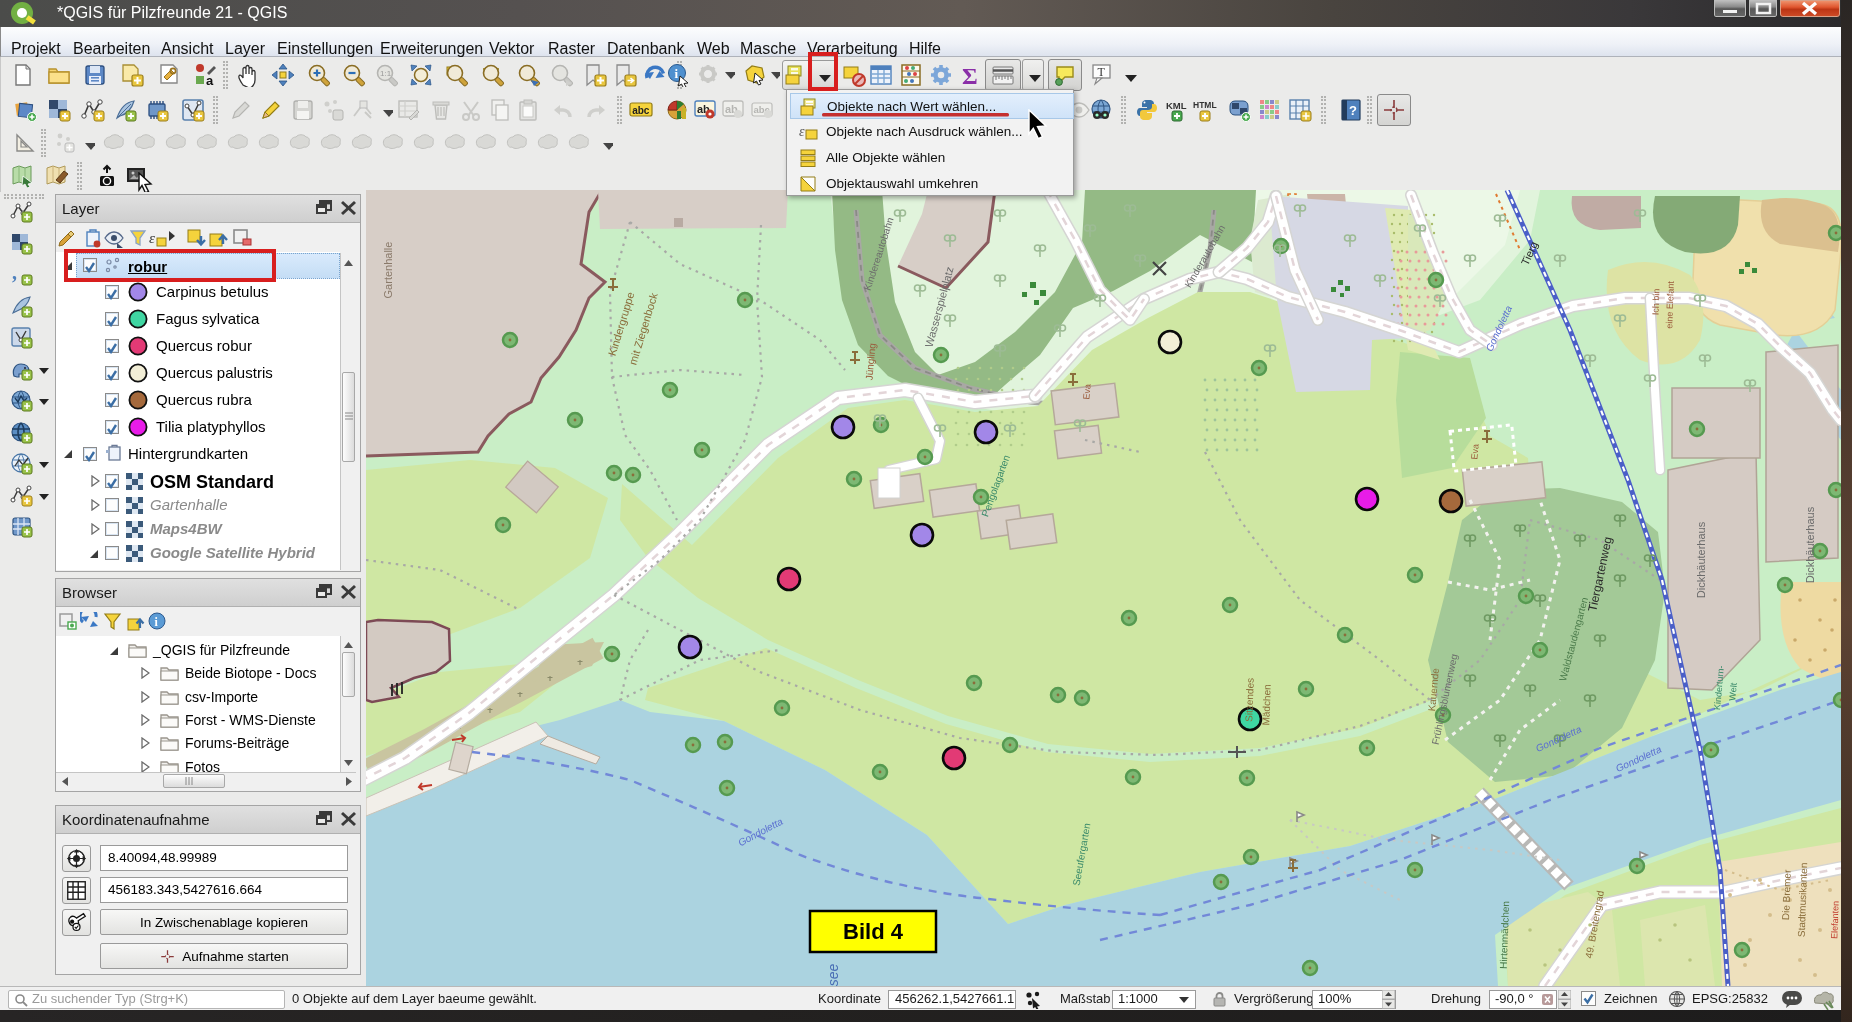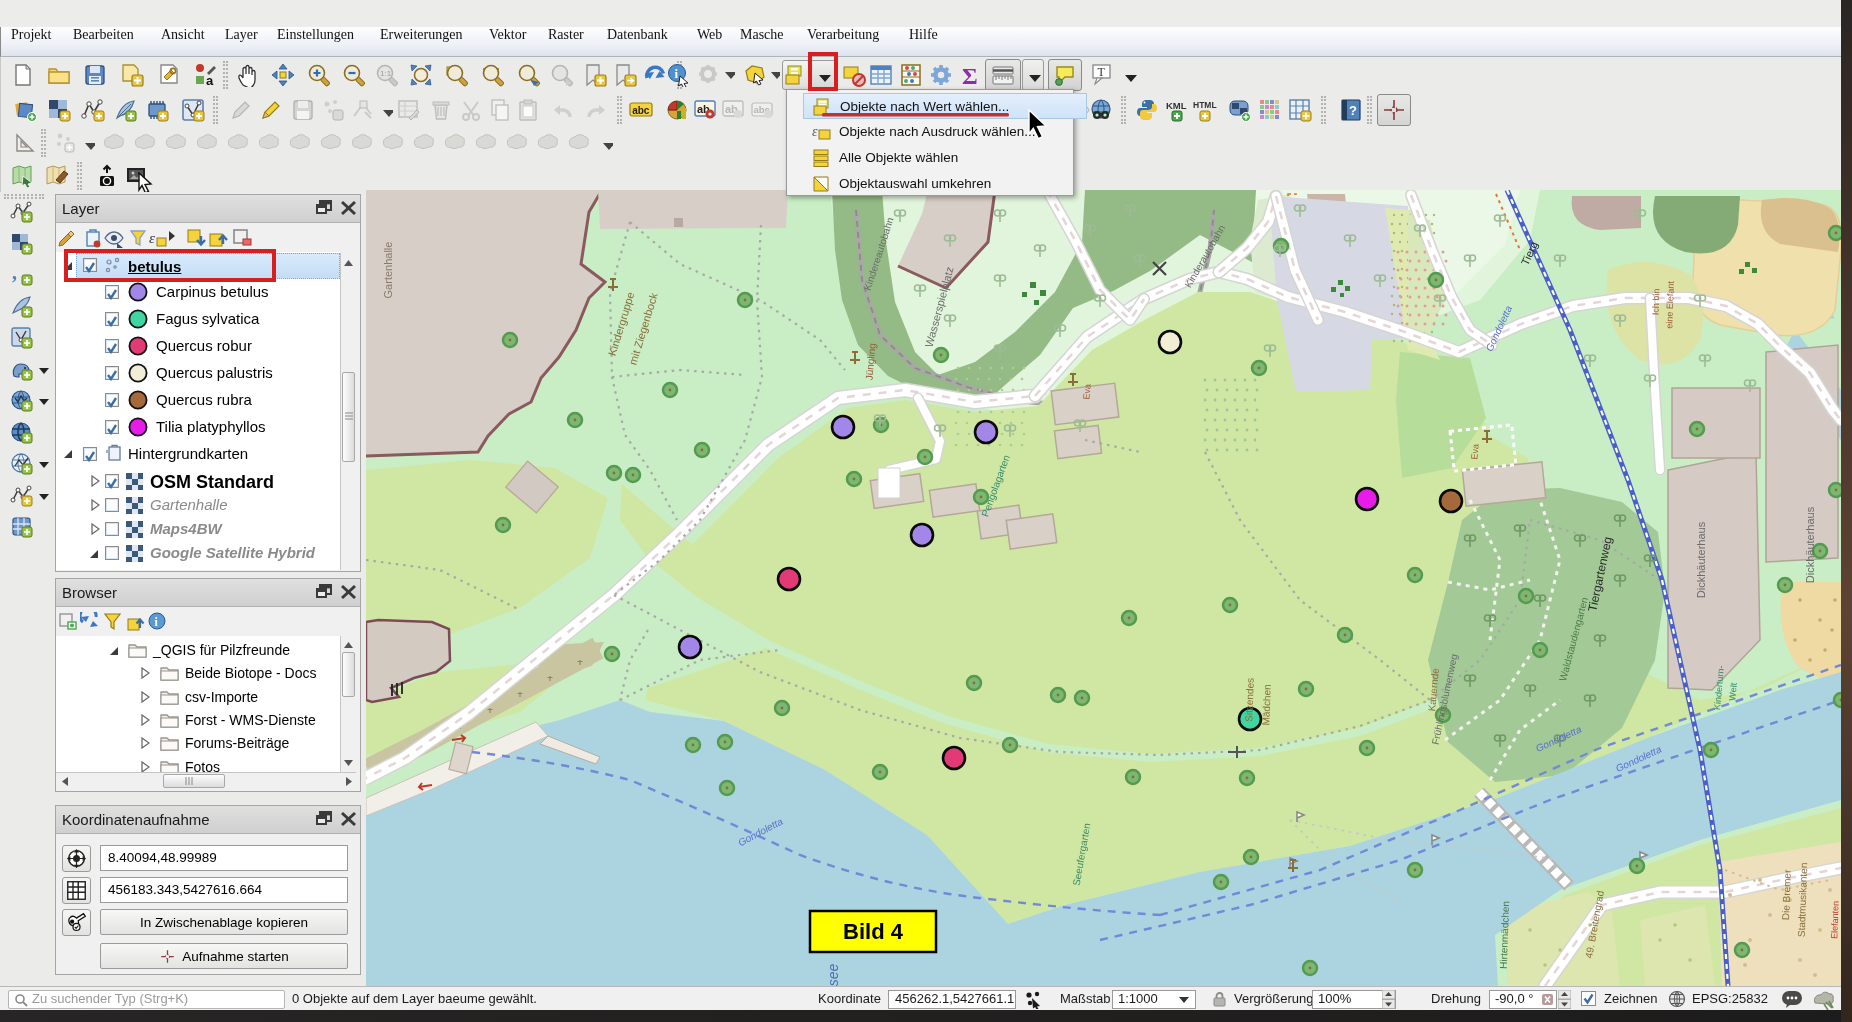--- a/index.html
+++ b/index.html
@@ -11,43 +11,63 @@
   }
   #title-text { position:absolute; left:57px; top:4px; color:#fff; font-size:16px; }
   
   .winbtn { position:absolute; top:0; height:18px; border:1px solid #2e2e2e; border-top:none; }
   #btn-min { left:1713px; width:34px; background:linear-gradient(#c2c2c2,#8a8a8a 40%,#575757 52%,#686868); border-radius:0 0 3px 3px; box-shadow:inset 0 0 0 1px #bdbdbd;}
   #btn-max { left:1748px; width:30px; background:linear-gradient(#c2c2c2,#8a8a8a 40%,#575757 52%,#686868); border-radius:0 0 3px 3px; box-shadow:inset 0 0 0 1px #bdbdbd;}
   #btn-close { left:1779px; width:62px; background:linear-gradient(#f09a74,#e0552e 42%,#bc3514 55%,#cf4d28); border-radius:0 0 4px 4px; box-shadow:inset 0 0 0 1px #d8a088;}
   
   #menubar { position:absolute; left:0; top:27px; width:1845px; height:30px;
     background:linear-gradient(#fcfdfe,#eef1f7 60%,#dde3ee); border-bottom:1px solid #aeb2ba; border-left:1px solid #8a8a8a;}
-  .mi { position:absolute; top:0; font-size:14px; color:#111;font-family:Liberation Serif, serif; }
+  .mi { position:absolute; top:13px; font-size:16px; color:#111; }
   
   #toolbars { position:absolute; left:0; top:57px; width:1845px; height:135px; background:#ebebea; border-left:1px solid #c8c8c8;}
   .handle { position:absolute; width:5px; border-left:2px dotted #b2b2b0; border-right:2px dotted #b2b2b0; }
   .ticon { position:absolute; width:24px; height:24px; }
   
   #dock { position:absolute; left:0; top:192px; width:366px; height:794px; background:#ebebea; }
   .panel { position:absolute; left:55px; width:306px; border:1px solid #a5a5a5; background:#f0f0f0; }
   .ptitle { height:28px; background:linear-gradient(#e0e0e0,#cfcfcf); border-bottom:1px solid #b0b0b0; position:relative; }
   .ptitle span { position:absolute; left:6px; top:5px; font-size:15px; color:#1a1a1a; }
   
   #statusbar { position:absolute; left:0; top:986px; width:1845px; height:24px; background:#f0f0f0; border-top:1px solid #b8b8b8; font-size:13px; color:#1a1a1a; }
   #bottomstrip { position:absolute; left:0; top:1010px; width:1852px; height:12px; background:linear-gradient(to right,#272525,#232120 40%,#1d1c1c); }
   #rightstrip { position:absolute; left:1841px; top:0; width:11px; height:1022px; background:linear-gradient(#2a2624,#46342a 30%,#5d4333 60%,#33261e); }
   
   #ddmenu { position:absolute; left:786px; top:89px; width:288px; height:107px; background:#f2f2f2; border:1px solid #9a9a9a; box-shadow:2px 2px 5px rgba(0,0,0,.35); }
-  .ddi { position:absolute; left:16px; width:284px; height:26px; font-size:13.5px; color:#111; }
+  .ddi { position:absolute; left:3px; width:284px; height:26px; font-size:13.5px; color:#111; }
   .ddi .txt { position:absolute; left:36px; top:5px; }
   .redbox { position:absolute; border:4px solid #d81e1e; }
 </style></head>
 <body>
 <div id="page">
 
+  <div id="titlebar">
+    <svg class="abs" style="left:8px;top:1px" width="42" height="25" viewBox="0 0 42 25">
+      <circle cx="14" cy="12" r="11" fill="#72b043"></circle>
+      <circle cx="14" cy="12" r="5" fill="#fff"></circle>
+      <rect x="19" y="15" width="9" height="5" fill="#f3e03c" transform="rotate(35 21 17)"></rect>
+    </svg>
+    <span id="title-text">*QGIS für Pilzfreunde 21 - QGIS</span>
+    <div class="winbtn" id="btn-min"><svg width="32" height="17">
+          <rect x="9" y="10" width="14" height="3" fill="#f2f2f2"></rect>
+        </svg></div>
+    <div class="winbtn" id="btn-max"><svg width="28" height="17">
+          <rect x="8" y="4" width="13" height="9" fill="none" stroke="#f2f2f2" stroke-width="2.5"></rect>
+        </svg></div>
+    <div class="winbtn" id="btn-close"><svg width="60" height="17">
+          <g stroke="#fdfdfd" stroke-width="3.4">
+            <line x1="23" y1="3" x2="36" y2="14"></line>
+            <line x1="36" y1="3" x2="23" y2="14"></line>
+          </g>
+        </svg></div>
+  </div>
 
   <div id="menubar">
     <span class="mi" style="left:10px">Projekt</span>
     <span class="mi" style="left:72px">Bearbeiten</span>
     <span class="mi" style="left:160px">Ansicht</span>
     <span class="mi" style="left:224px">Layer</span>
     <span class="mi" style="left:276px">Einstellungen</span>
     <span class="mi" style="left:379px">Erweiterungen</span>
     <span class="mi" style="left:488px">Vektor</span>
     <span class="mi" style="left:547px">Raster</span>
@@ -733,21 +753,21 @@
           <path d="M2 6l3 4 5-8" fill="none" stroke="#3b6ea5" stroke-width="2.4"></path>
         </svg></div>
   <svg class="abs" style="left:104px;top:64px" width="22" height="22" viewBox="0 0 22 22">
         <g fill="none" stroke="#7a8aa5" stroke-width="1.2">
           <circle cx="5" cy="6" r="2"></circle>
           <circle cx="13" cy="4" r="1.6"></circle>
           <circle cx="4" cy="14" r="1.6"></circle>
           <circle cx="11" cy="11" r="1.2"></circle>
         </g>
       </svg>
-  <span class="abs" style="left:128px;top:66px;font-size:15px;font-weight:bold;text-decoration:underline;color:#000">betulus</span>
+  <span class="abs" style="left:128px;top:66px;font-size:15px;font-weight:bold;text-decoration:underline;color:#000">robur</span>
   <div class="abs" style="left:105px;top:93px;width:14px;height:14px;background:#fdfdfd;border:1px solid #8a8a8a;box-shadow:inset 0 0 0 1px #d7e4f2"><svg width="12" height="12" viewBox="0 0 12 12">
           <path d="M2 6l3 4 5-8" fill="none" stroke="#3b6ea5" stroke-width="2.4"></path>
         </svg></div>
   <svg class="abs" style="left:127px;top:89px" width="22" height="22" viewBox="0 0 22 22">
         <circle cx="11" cy="11" r="8.6" fill="#a287e8" stroke="#111" stroke-width="1.8"></circle>
       </svg>
   <span class="abs" style="left:156px;top:91px;font-size:15px;color:#000">Carpinus betulus</span>
   <div class="abs" style="left:105px;top:120px;width:14px;height:14px;background:#fdfdfd;border:1px solid #8a8a8a;box-shadow:inset 0 0 0 1px #d7e4f2"><svg width="12" height="12" viewBox="0 0 12 12">
           <path d="M2 6l3 4 5-8" fill="none" stroke="#3b6ea5" stroke-width="2.4"></path>
         </svg></div>

